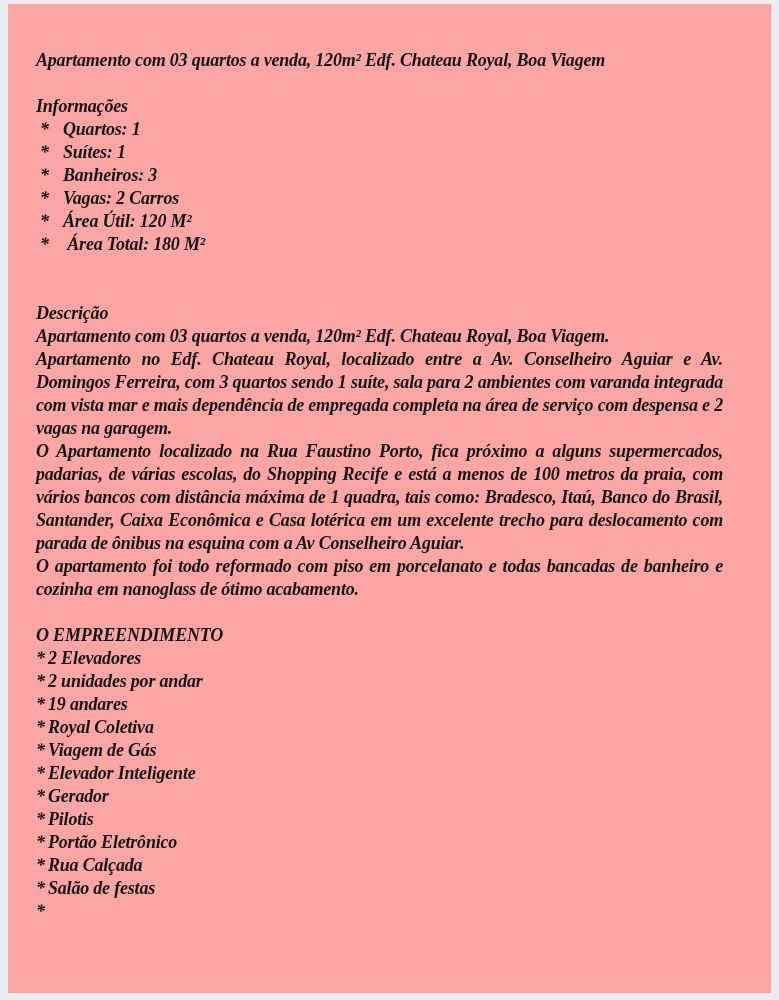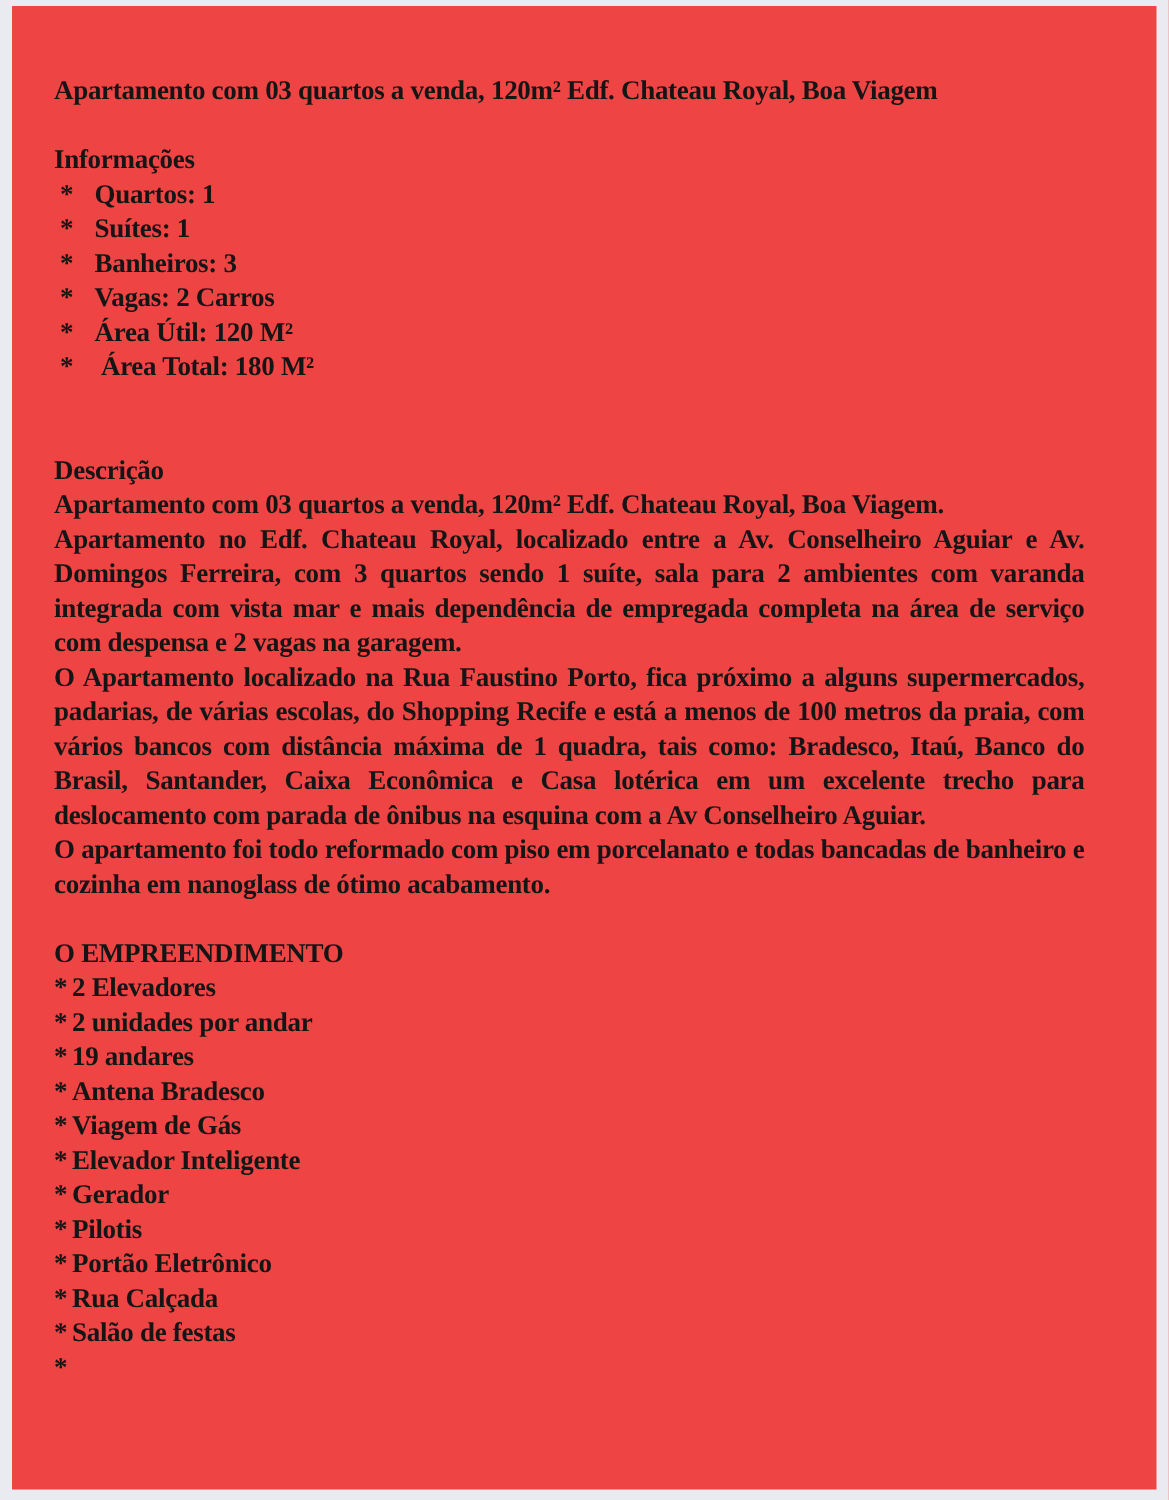--- a/index.html
+++ b/index.html
@@ -13,28 +13,29 @@
     position: relative;
     font-family: "Liberation Serif", "DejaVu Serif", serif;
     overflow: hidden;
   }
   .page {
     position: absolute;
     left: 8px;
     top: 4px;
     right: 8px;
     bottom: 7px;
-    background: #ef4444;
+    background: #fca5a5;
     padding: 45px 48px 0 28px;
     box-sizing: border-box;
     color: #151515;
     font-size: 18px;
     line-height: 23px;
     font-weight: 700;
     letter-spacing: -0.2px;
+    font-style: italic;
   }
   .spacer { height: 23px; }
   .spacer-2 { height: 46px; }
   .title, .heading {
     margin: 0;
     font-size: 18px;
     font-weight: 700;
     line-height: 23px;
   }
   .row {
@@ -112,21 +113,21 @@
     <div class="row">
       <span class="bullet narrow">*</span>
       <span>2 unidades por andar</span>
     </div>
     <div class="row">
       <span class="bullet narrow">*</span>
       <span>19 andares</span>
     </div>
     <div class="row">
       <span class="bullet narrow">*</span>
-      <span>Antena Bradesco</span>
+      <span>Royal Coletiva</span>
     </div>
     <div class="row">
       <span class="bullet narrow">*</span>
       <span>Viagem de Gás</span>
     </div>
     <div class="row">
       <span class="bullet narrow">*</span>
       <span>Elevador Inteligente</span>
     </div>
     <div class="row">

